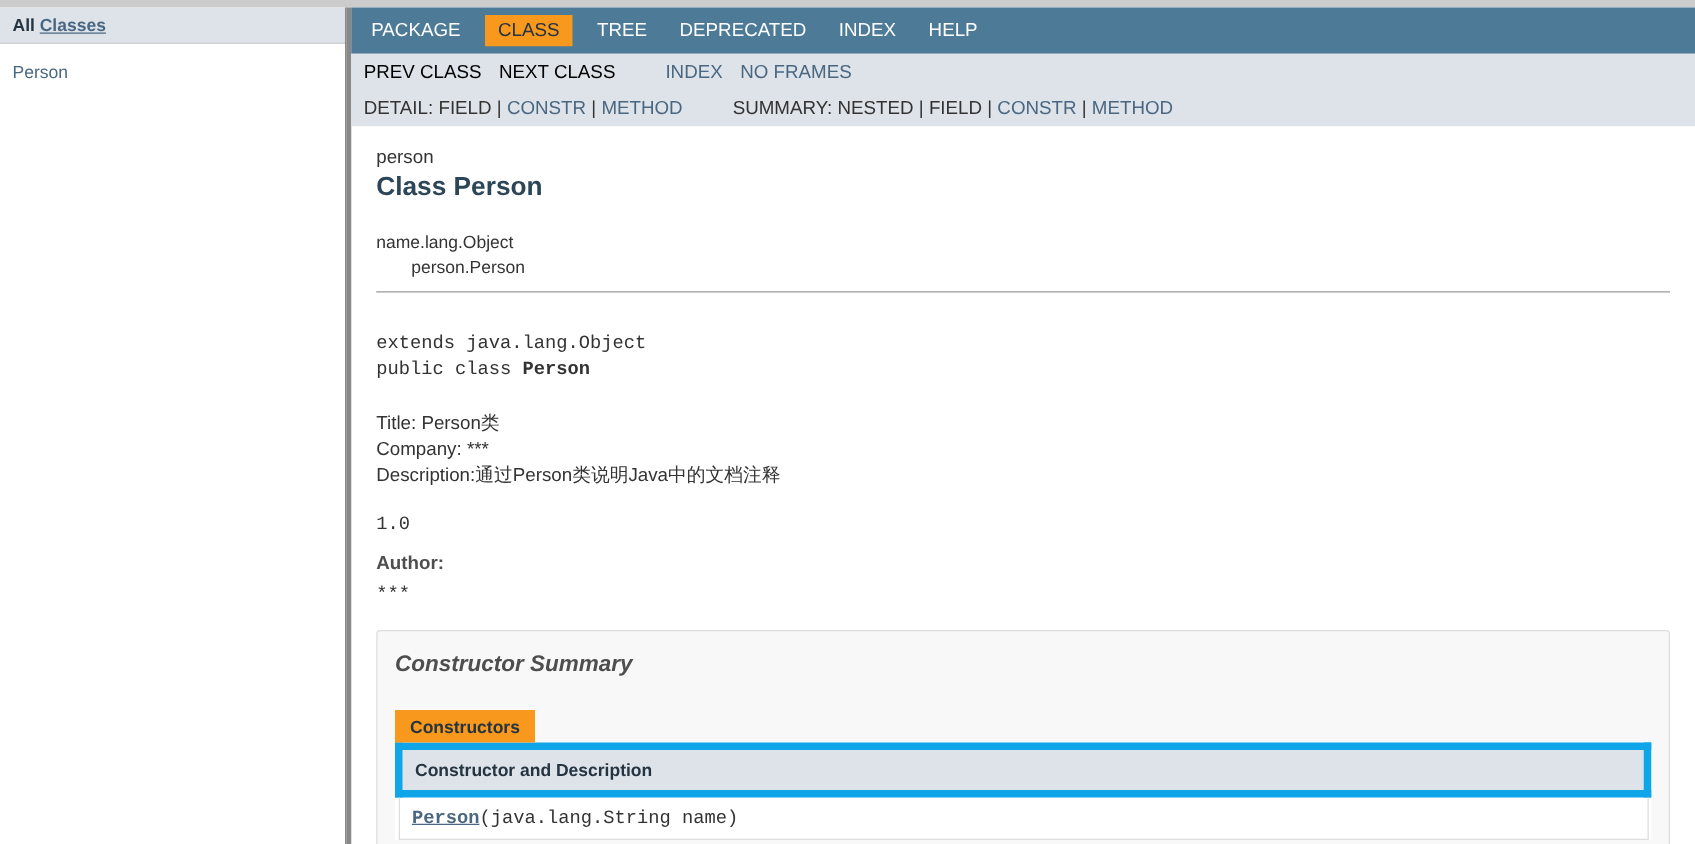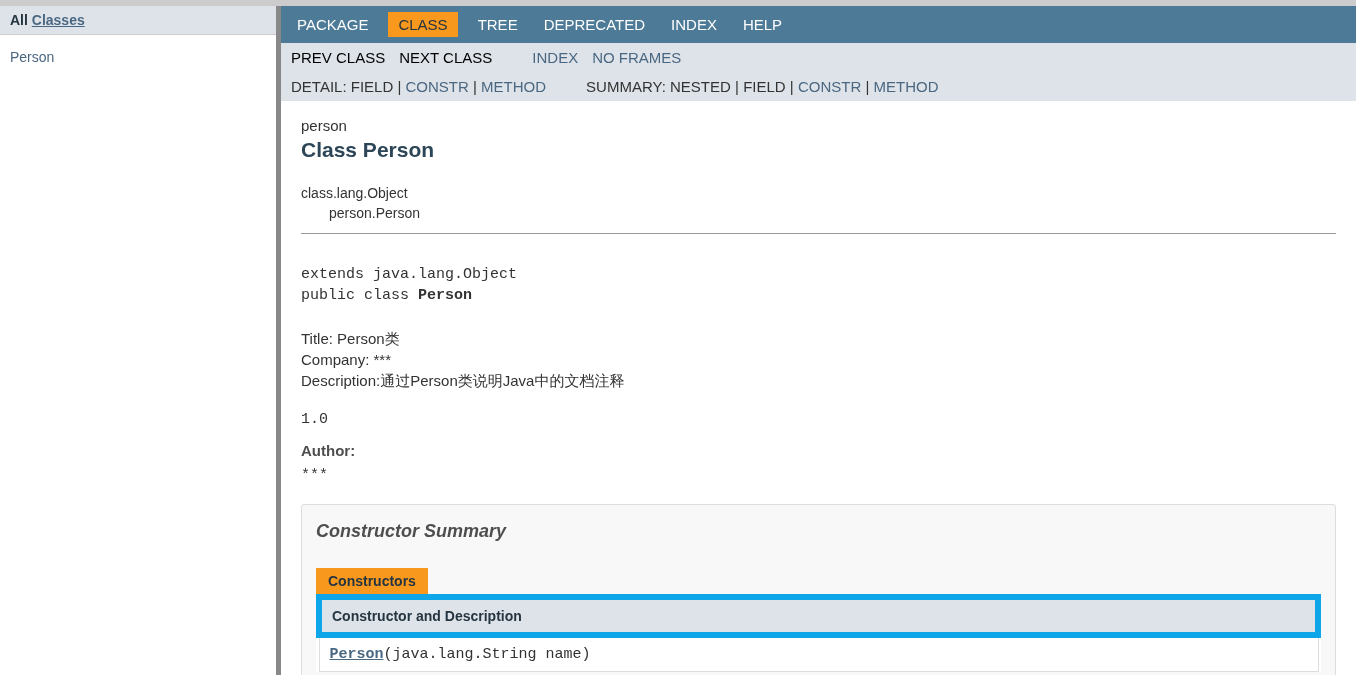--- a/index.html
+++ b/index.html
@@ -250,21 +250,21 @@
         <span class="label"> | </span>
         <a href="#">METHOD</a>
       </div>
     </div>
 
     <div class="content">
       <div class="package-name">person</div>
       <div class="class-title">Class Person</div>
 
       <div class="inheritance">
-        <div>class.lang.Object</div>
+        <div>name.lang.Object</div>
         <div class="indent">person.Person</div>
       </div>
 
       <hr class="hr-line">
 
       <div class="declaration">
         <div>extends java.lang.Object</div>
         <div><span>public class </span><span class="bold">Person</span></div>
       </div>
 

